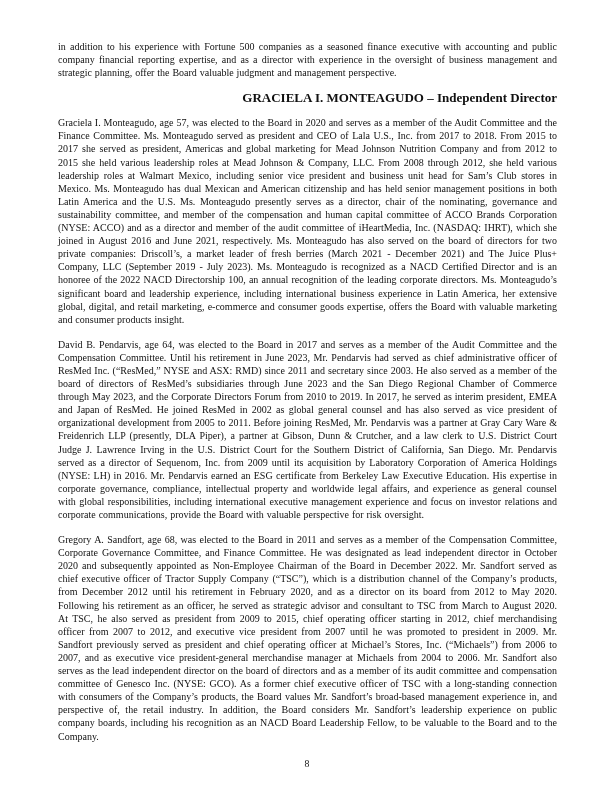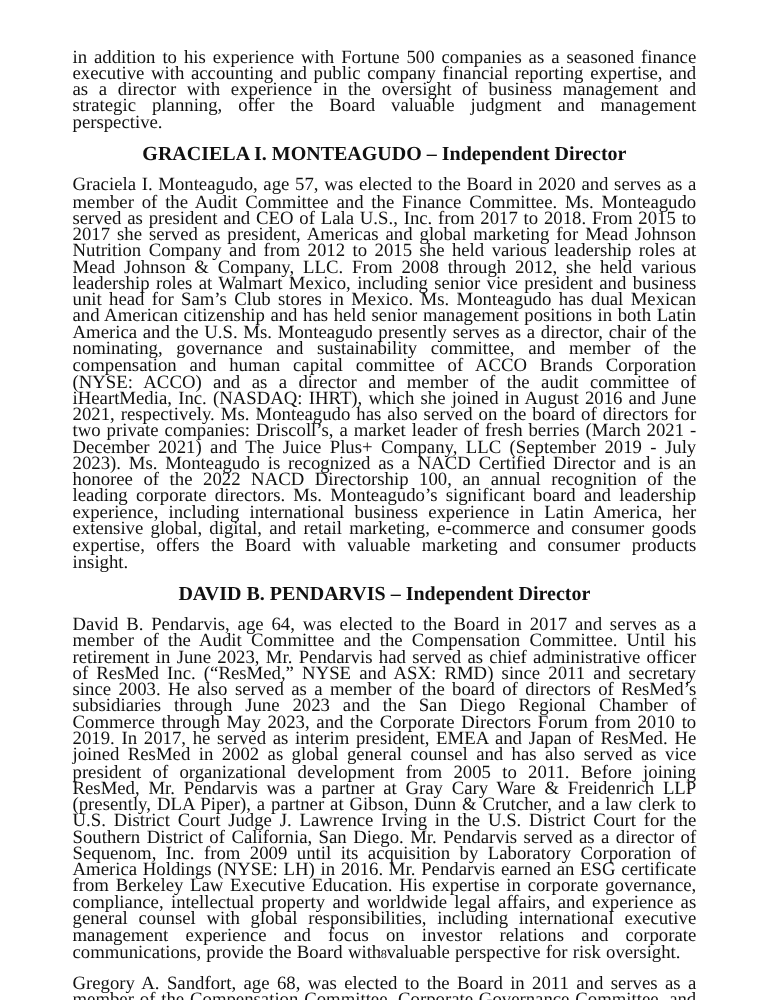--- a/index.html
+++ b/index.html
@@ -15,32 +15,32 @@
     color: #111111;
     overflow: hidden;
   }
   .page-content {
     position: absolute;
     left: 58px;
     top: 40px;
     width: 499px;
   }
   .body-text {
-    font-size: 15px;
+    font-size: 10px;
     line-height: 13.1px;
     text-align: justify;
     margin: 0 0 12px 0;
     word-spacing: 0.4px;
   }
   .director-heading {
-    font-size: 16px;
+    font-size: 13px;
     line-height: 13px;
     font-weight: bold;
     margin: 0 0 12px 0;
-    text-align: center;
+    text-align: right;
   }
   .page-number {
     position: absolute;
     top: 758px;
     left: 0;
     width: 614px;
     text-align: center;
     font-size: 9.8px;
     color: #111111;
   }
@@ -48,20 +48,19 @@
 </head>
 <body>
 
 <div class="page-content">
 
   <p class="body-text">in addition to his experience with Fortune 500 companies as a seasoned finance executive with accounting and public company financial reporting expertise, and as a director with experience in the oversight of business management and strategic planning, offer the Board valuable judgment and management perspective.</p>
 
   <h2 class="director-heading">GRACIELA I. MONTEAGUDO – Independent Director</h2>
   <p class="body-text">Graciela I. Monteagudo, age 57, was elected to the Board in 2020 and serves as a member of the Audit Committee and the Finance Committee. Ms. Monteagudo served as president and CEO of Lala U.S., Inc. from 2017 to 2018. From 2015 to 2017 she served as president, Americas and global marketing for Mead Johnson Nutrition Company and from 2012 to 2015 she held various leadership roles at Mead Johnson &amp; Company, LLC. From 2008 through 2012, she held various leadership roles at Walmart Mexico, including senior vice president and business unit head for Sam’s Club stores in Mexico. Ms. Monteagudo has dual Mexican and American citizenship and has held senior management positions in both Latin America and the U.S. Ms. Monteagudo presently serves as a director, chair of the nominating, governance and sustainability committee, and member of the compensation and human capital committee of ACCO Brands Corporation (NYSE: ACCO) and as a director and member of the audit committee of iHeartMedia, Inc. (NASDAQ: IHRT), which she joined in August 2016 and June 2021, respectively.  Ms. Monteagudo has also served on the board of directors for two private companies: Driscoll’s, a market leader of fresh berries (March 2021 - December 2021) and The Juice Plus+ Company, LLC (September 2019 - July 2023).  Ms. Monteagudo is recognized as a NACD Certified Director and is an honoree of the 2022 NACD Directorship 100, an annual recognition of the leading corporate directors. Ms. Monteagudo’s significant board and leadership experience, including international business experience in Latin America, her extensive global, digital, and retail marketing, e-commerce and consumer goods expertise, offers the Board with valuable marketing and consumer products insight.</p>
 
-  <h2 class="director-heading">DAVID B. PENDARVIS – Independent Director</h2>
   <p class="body-text">David B. Pendarvis, age 64, was elected to the Board in 2017 and serves as a member of the Audit Committee and the Compensation Committee. Until his retirement in June 2023, Mr. Pendarvis had served as chief administrative officer of ResMed Inc. (“ResMed,” NYSE and ASX: RMD) since 2011 and secretary since 2003. He also served as a member of the board of directors of ResMed’s subsidiaries through June 2023 and the San Diego Regional Chamber of Commerce through May 2023, and the Corporate Directors Forum from 2010 to 2019. In 2017, he served as interim president, EMEA and Japan of ResMed. He joined ResMed in 2002 as global general counsel and has also served as vice president of organizational development from 2005 to 2011.  Before joining ResMed, Mr. Pendarvis was a partner at Gray Cary Ware &amp; Freidenrich LLP (presently, DLA Piper), a partner at Gibson, Dunn &amp; Crutcher, and a law clerk to U.S. District Court Judge J. Lawrence Irving in the U.S. District Court for the Southern District of California, San Diego. Mr. Pendarvis served as a director of Sequenom, Inc. from 2009 until its acquisition by Laboratory Corporation of America Holdings (NYSE: LH) in 2016. Mr. Pendarvis earned an ESG certificate from Berkeley Law Executive Education.  His expertise in corporate governance, compliance, intellectual property and worldwide legal affairs, and experience as general counsel with global responsibilities, including international executive management experience and focus on investor relations and corporate communications, provide the Board with valuable perspective for risk oversight.</p>
 
   <p class="body-text">Gregory A. Sandfort, age 68, was elected to the Board in 2011 and serves as a member of the Compensation Committee, Corporate Governance Committee, and Finance Committee. He was designated as lead independent director in October 2020 and subsequently appointed as Non-Employee Chairman of the Board in December 2022. Mr. Sandfort served as chief executive officer of Tractor Supply Company (“TSC”), which is a distribution channel of the Company’s products, from December 2012 until his retirement in February 2020, and as a director on its board from 2012 to May 2020. Following his retirement as an officer, he served as strategic advisor and consultant to TSC from March to August 2020. At TSC, he also served as president from 2009 to 2015, chief operating officer starting in 2012, chief merchandising officer from 2007 to 2012, and executive vice president from 2007 until he was promoted to president in 2009. Mr. Sandfort previously served as president and chief operating officer at Michael’s Stores, Inc. (“Michaels”) from 2006 to 2007, and as executive vice president-general merchandise manager at Michaels from 2004 to 2006. Mr. Sandfort also serves as the lead independent director on the board of directors and as a member of its audit committee and compensation committee of Genesco Inc. (NYSE: GCO). As a former chief executive officer of TSC with a long-standing connection with consumers of the Company’s products, the Board values Mr. Sandfort’s broad-based management experience in, and perspective of, the retail industry.  In addition, the Board considers Mr. Sandfort’s leadership experience on public company boards, including his recognition as an NACD Board Leadership Fellow, to be valuable to the Board and to the Company.</p>
 
 </div>
 
 <div class="page-number">8</div>
 
 </body></html>

